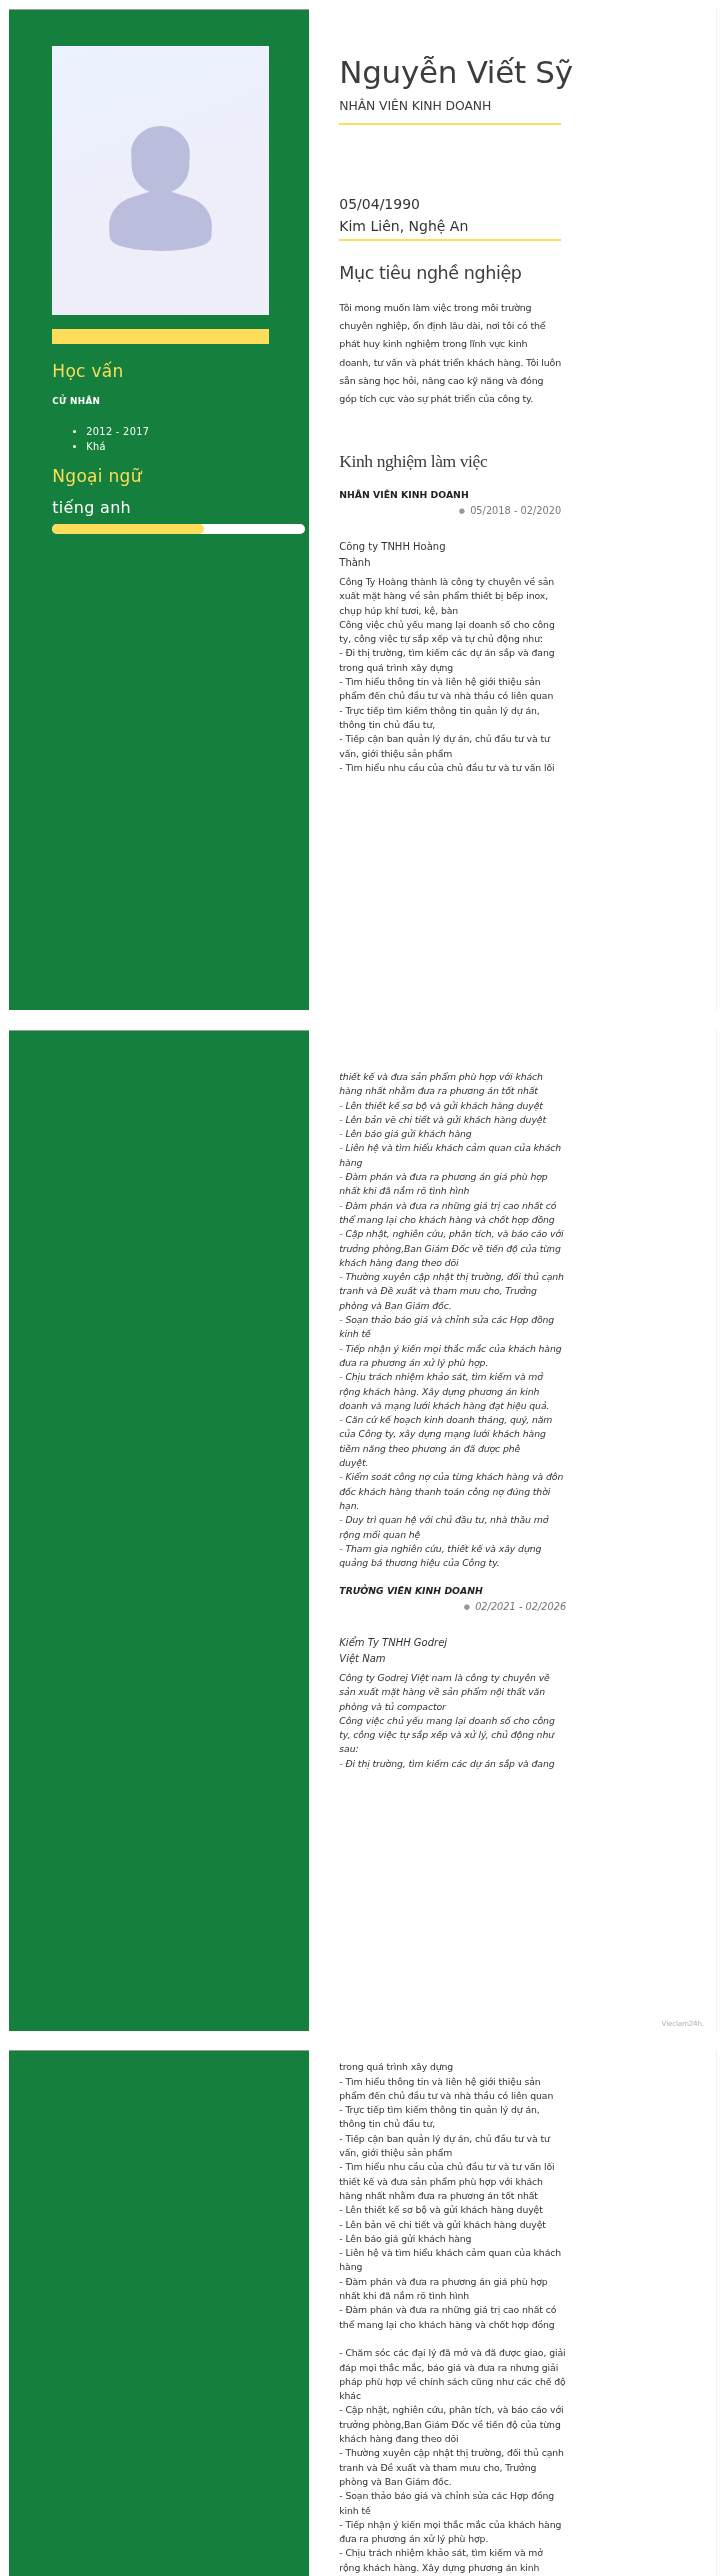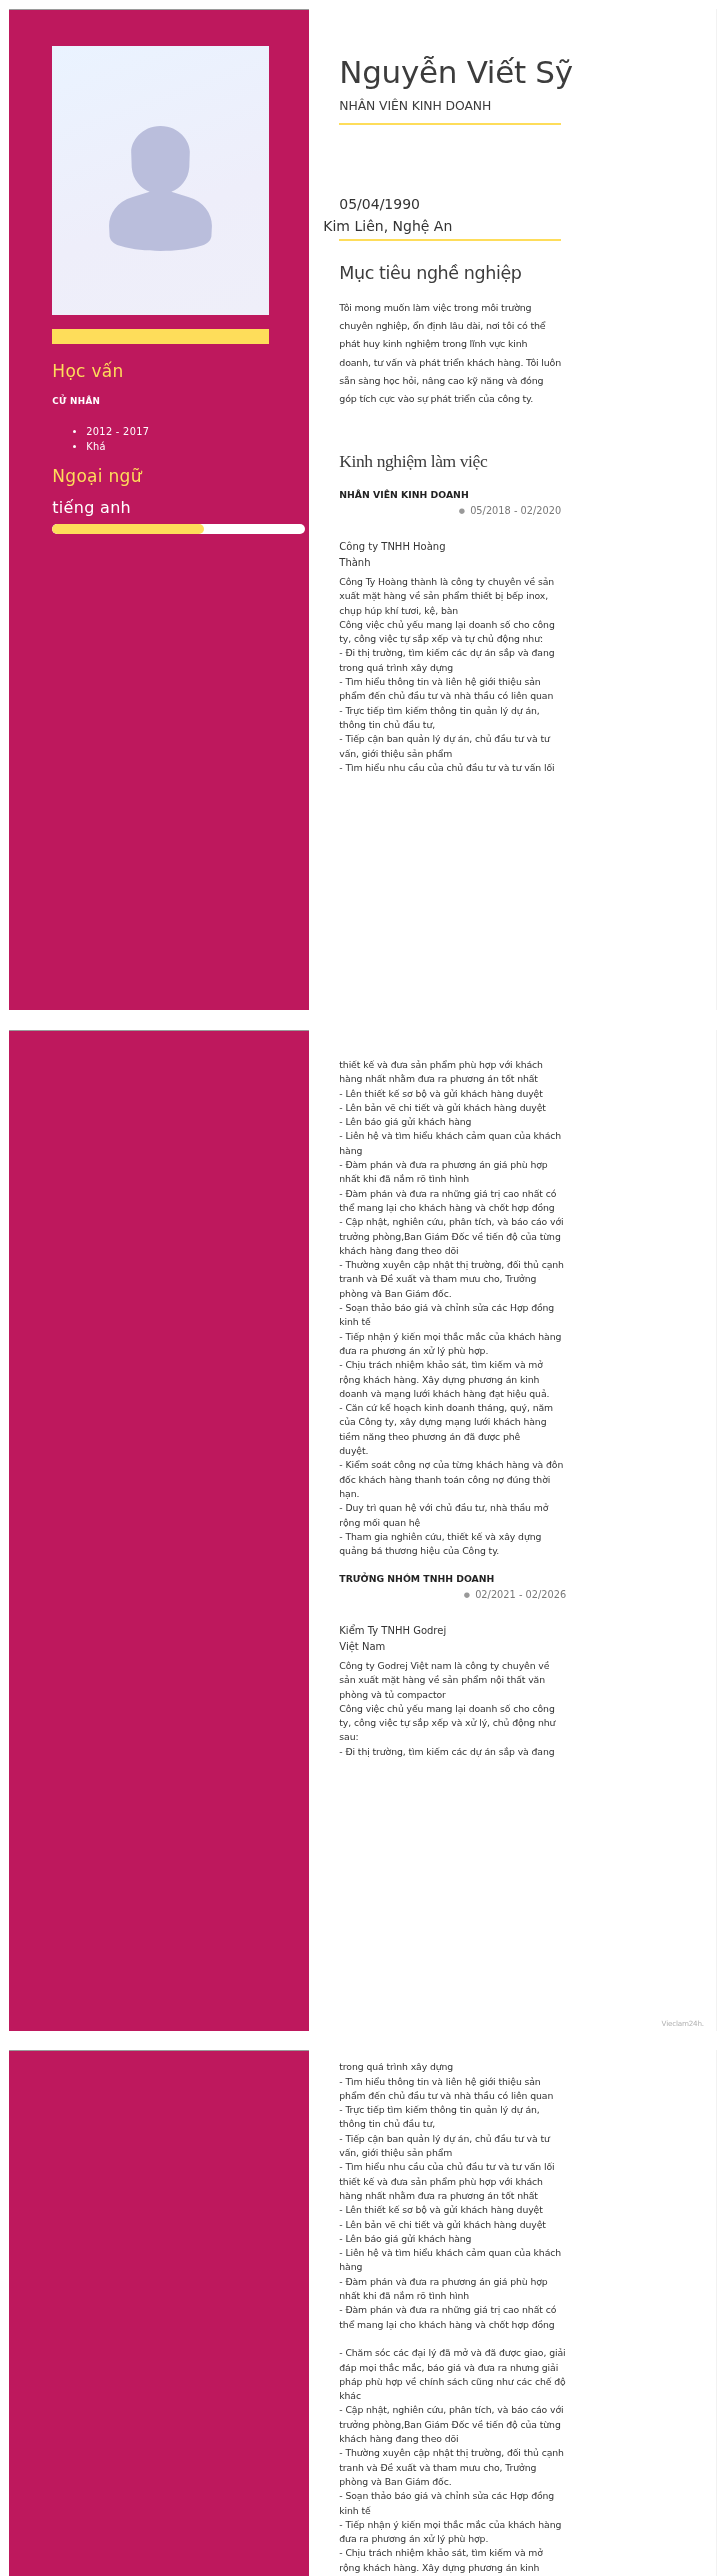--- a/index.html
+++ b/index.html
@@ -1,20 +1,20 @@
 <!DOCTYPE html>
 <html style="font-size:8.2px"><head>
 <meta charset="utf-8">
 <style>
   * { box-sizing: border-box; margin: 0; padding: 0; }
   html, body { width: 721px; background: #ffffff; }
   body { font-family: "DejaVu Sans", "Liberation Sans", sans-serif; color: #333333; position: relative; height: 4080px; overflow: hidden; }
 
   .page { position: absolute; left: 9.3px; width: 708px; height: 1001px; background: #ffffff; overflow: hidden; border-right: 0.5px solid #f2f2f2; }
-  .page .sidebar { position: absolute; left: 0; top: 0; width: 300px; height: 100%; background: #be185d; border-top: 0.5px solid #9a9a9a; }
+  .page .sidebar { position: absolute; left: 0; top: 0; width: 300px; height: 100%; background: #15803d; border-top: 0.5px solid #9a9a9a; }
   .page .main { position: absolute; left: 320px; top: 0; width: 319px; }
 
   
   .photo { position: absolute; left: 43px; top: 36px; width: 217px; height: 269px; background: linear-gradient(160deg, #eaf3ff 0%, #eeeefa 60%, #efeff9 100%); }
   .photo svg { position: absolute; left: 0; top: 0; }
   .photo-bar { position: absolute; left: 43px; top: 319px; width: 217px; height: 15px; background: #fedd5a; }
 
   .side-sections { position: absolute; left: 43px; top: 350px; width: 222px; color: #ffffff; }
   .side-h { font-family: "DejaVu Sans", sans-serif; font-size: 17px; color: #fedd5a; font-weight: normal; letter-spacing: 0.3px; line-height: 23px; }
   .edu-degree { font-size: 8.8px; font-weight: bold; margin-top: 12.4px; letter-spacing: 0.3px; }
@@ -73,21 +73,21 @@
         </div>
       </div>
 
     </div>
   </div>
 
   <h1 class="name" style="left:330px;">Nguyễn Viết Sỹ</h1>
   <div class="role" style="left:330px;">NHÂN VIÊN KINH DOANH</div>
   <div class="hr-y" style="left:330px; top:114px;"></div>
   <div class="info" style="left:330px; top:187px;">05/04/1990</div>
-  <div class="info" style="left:314px; top:209px;">Kim Liên, Nghệ An</div>
+  <div class="info" style="left:330px; top:209px;">Kim Liên, Nghệ An</div>
   <div class="hr-y" style="left:330px; top:230px;"></div>
 
   <div class="main" style="left:330px; top:254px; width:222px;">
     <h2 class="sec-h">Mục tiêu nghề nghiệp</h2>
     <p class="para" style="margin-top:14px;">Tôi mong muốn làm việc trong môi trường chuyên nghiệp, ổn định lâu dài, nơi tôi có thể phát huy kinh nghiệm trong lĩnh vực kinh doanh, tư vấn và phát triển khách hàng. Tôi luôn sẵn sàng học hỏi, nâng cao kỹ năng và đóng góp tích cực vào sự phát triển của công ty.</p>
 
     <h2 class="sec-h" style="margin-top:42px;font-family:Liberation Serif, serif;">Kinh nghiệm làm việc</h2>
 
     <div style="margin-top:16.5px;">
       <div class="job-title">NHÂN VIÊN KINH DOANH</div>
@@ -101,41 +101,41 @@
 - Tìm hiểu thông tin và liên hệ giới thiệu sản phẩm đến chủ đầu tư và nhà thầu có liên quan
 - Trực tiếp tìm kiếm thông tin quản lý dự án, thông tin chủ đầu tư,
 - Tiếp cận ban quản lý dự án, chủ đầu tư và tư vấn, giới thiệu sản phẩm
 - Tìm hiểu nhu cầu của chủ đầu tư và tư vấn lối</div>
     </div>
   </div>
 </div>
 
 <div class="page" style="top:1030px;">
   <div class="sidebar"></div>
-  <div class="main" style="left:330px; top:28px; width:227px;">
+  <div class="main" style="left:330px; top:40px; width:227px;font-style:italic;">
     <div class="job-desc" style="margin-top:0;">thiết kế và đưa sản phẩm phù hợp với khách hàng nhất nhằm đưa ra phương án tốt nhất
 - Lên thiết kế sơ bộ và gửi khách hàng duyệt
 - Lên bản vẽ chi tiết và gửi khách hàng duyệt
 - Lên báo giá gửi khách hàng
 - Liên hệ và tìm hiểu khách cảm quan của khách hàng
 - Đàm phán và đưa ra phương án giá phù hợp nhất khi đã nắm rõ tình hình
 - Đàm phán và đưa ra những giá trị cao nhất có thể mang lại cho khách hàng và chốt hợp đồng
 - Cập nhật, nghiên cứu, phân tích, và báo cáo với trưởng phòng,Ban Giám Đốc về tiến độ của từng khách hàng đang theo dõi
 - Thường xuyên cập nhật thị trường, đối thủ cạnh tranh và Đề xuất và tham mưu cho, Trưởng phòng và Ban Giám đốc.
 - Soạn thảo báo giá và chỉnh sửa các Hợp đồng kinh tế
 - Tiếp nhận ý kiến mọi thắc mắc của khách hàng đưa ra phương án xử lý phù hợp.
 - Chịu trách nhiệm khảo sát, tìm kiếm và mở rộng khách hàng. Xây dựng phương án kinh doanh và mạng lưới khách hàng đạt hiệu quả.
 - Căn cứ kế hoạch kinh doanh tháng, quý, năm của Công ty, xây dựng mạng lưới khách hàng tiềm năng theo phương án đã được phê
 duyệt.
 - Kiểm soát công nợ của từng khách hàng và đôn đốc khách hàng thanh toán công nợ đúng thời hạn.
 - Duy trì quan hệ với chủ đầu tư, nhà thầu mở rộng mối quan hệ
 - Tham gia nghiên cứu, thiết kế và xây dựng quảng bá thương hiệu của Công ty.</div>
 
     <div style="margin-top:14.4px;">
-      <div class="job-title">TRƯỞNG NHÓM TNHH DOANH</div>
+      <div class="job-title">TRƯỞNG VIÊN KINH DOANH</div>
       <div class="job-row">
         <div class="job-company" style="width:111px;">Kiểm Ty TNHH Godrej Việt Nam</div>
         <div class="job-date"><span class="dot">●</span><span>02/2021 - 02/2026</span></div>
       </div>
       <div class="job-desc">Công ty Godrej Việt nam là công ty chuyên về sản xuất mặt hàng về sản phẩm nội thất văn phòng và tủ compactor
 Công việc chủ yếu mang lại doanh số cho công ty, công việc tự sắp xếp và xử lý, chủ động như sau:
 - Đi thị trường, tìm kiếm các dự án sắp và đang</div>
     </div>
   </div>
   <div class="watermark" style="bottom:3.1px;">Vieclam24h.</div>

